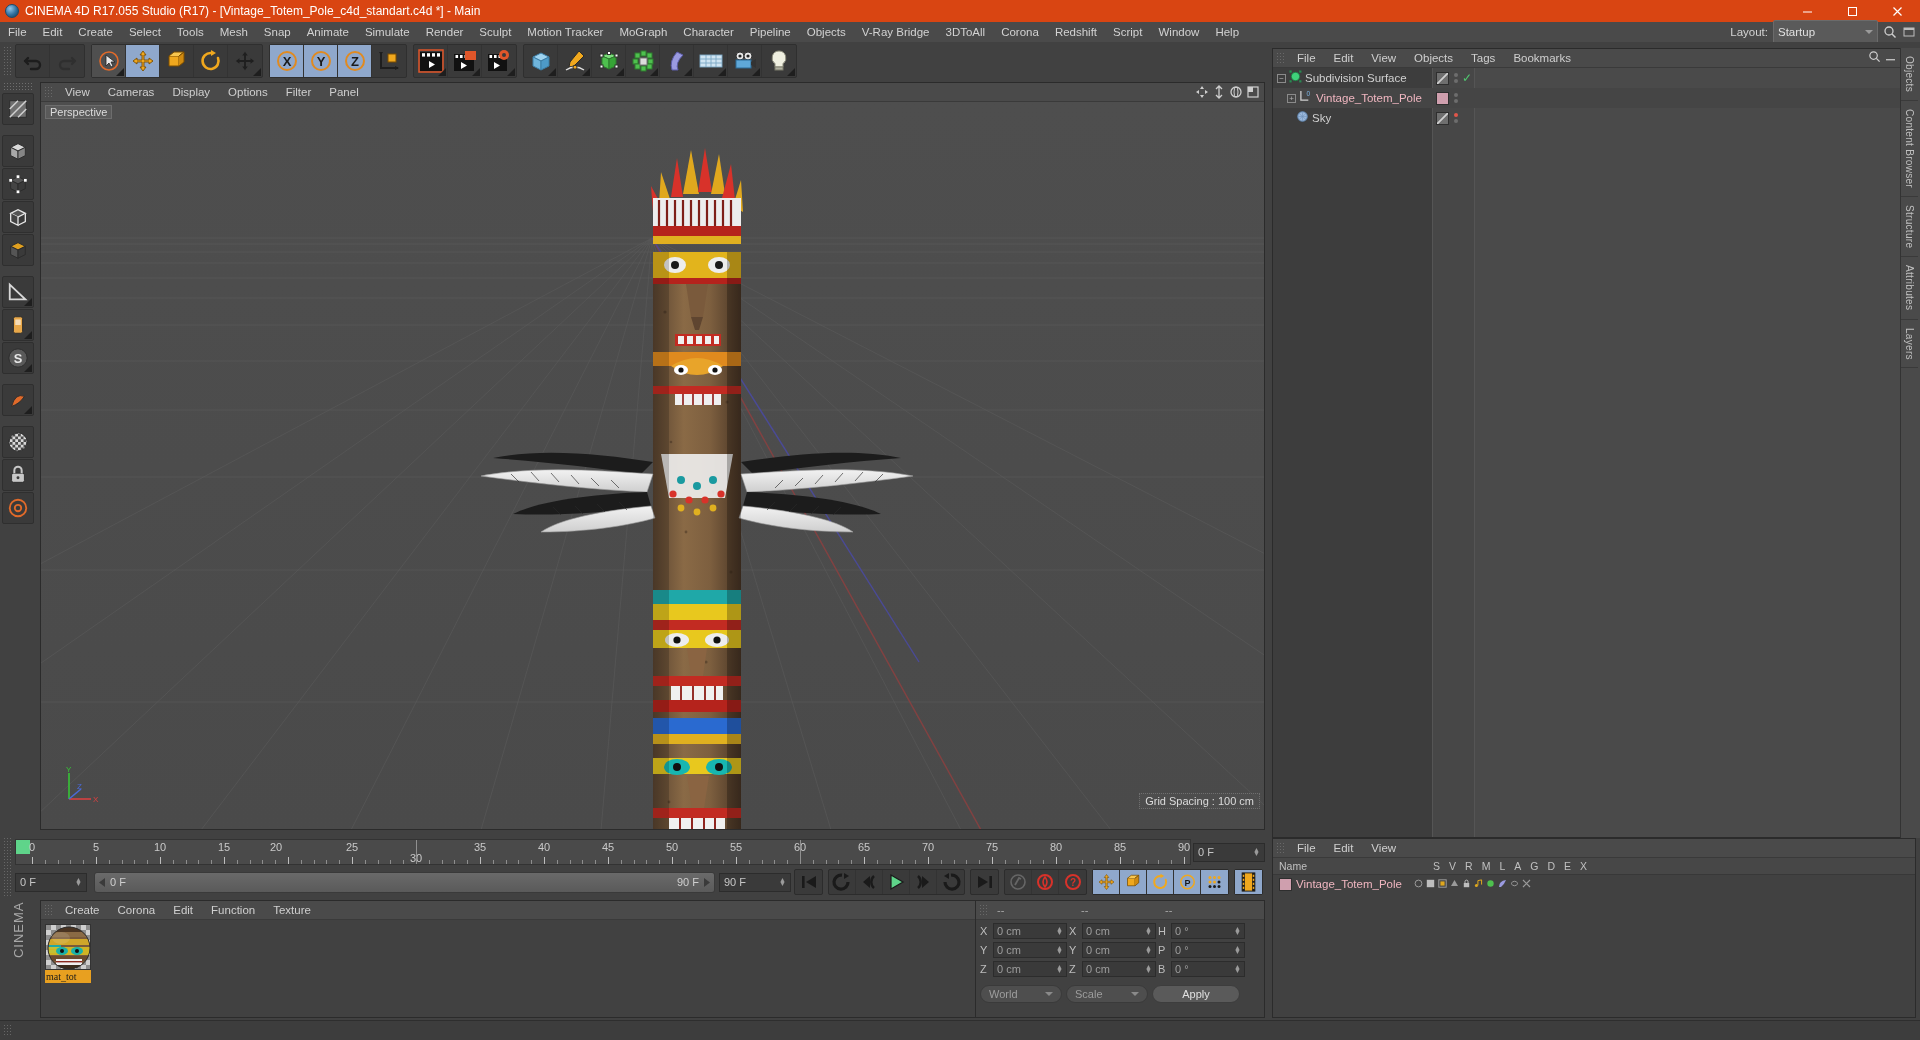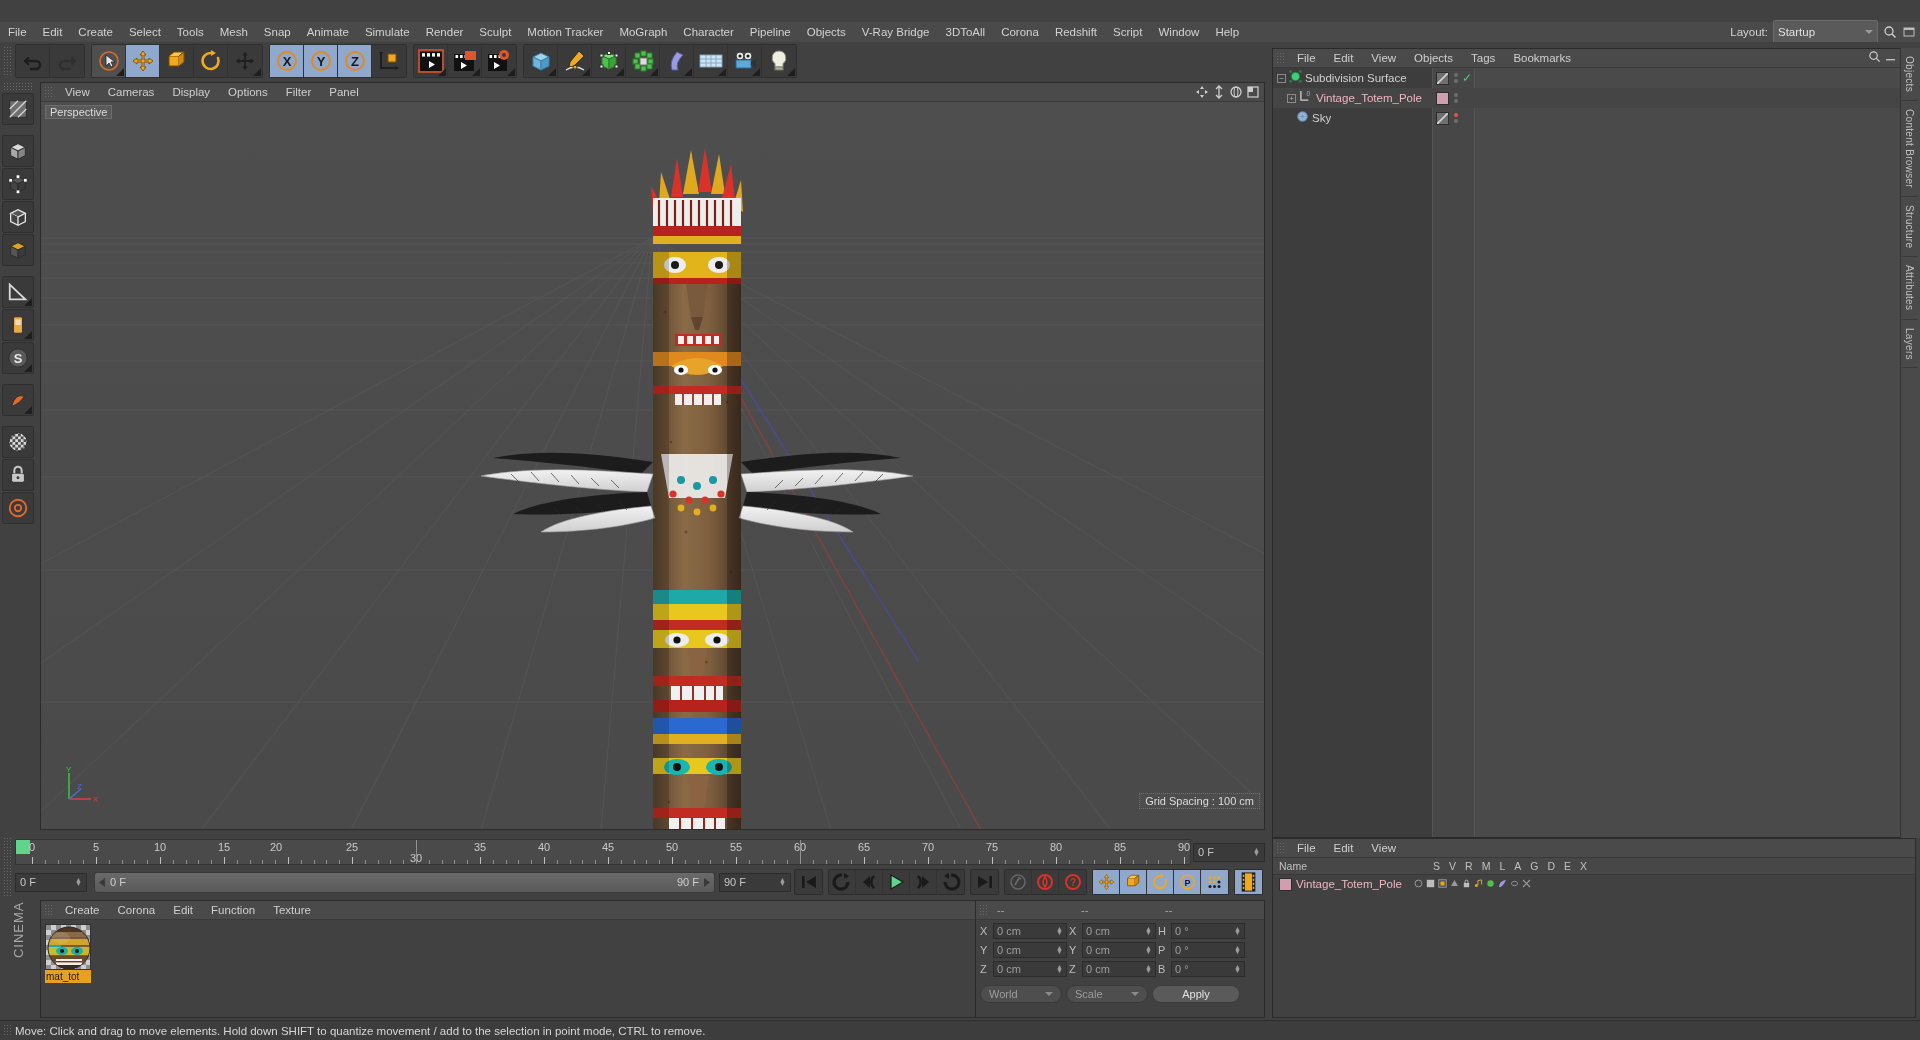--- a/index.html
+++ b/index.html
@@ -202,21 +202,21 @@
   
   .matmgr {
     position:absolute; top:900px; left:40px; width:1225px; height:118px;
     background:#414141; border:1px solid #2b2b2b;
   }
   .mm-menubar { height:19px; background:#4a4a4a; display:flex; align-items:center;
     border-bottom:1px solid #3a3a3a; }
   .mm-menubar .grip { height:13px; }
   .mm-menu-item { padding:0 9px; font-size:11.5px; color:#cfcfcf; line-height:19px; }
   .mm-body { padding:4px; display:flex; gap:6px; }
-  .mat-tile { width:46px; }
+  .mat-tile { width:46px;font-family:Liberation Serif, serif; }
   .mat-thumb {
     width:46px; height:46px; position:relative; overflow:hidden;
     background:
       repeating-conic-gradient(#cfcfcf 0% 25%, #8e8e8e 0% 50%) 0 0/10px 10px;
     border:1px solid #333;
   }
   .mat-label {
     background:#e8a020; color:#1a1a1a; font-size:10px; text-align:left;
     padding:0 1px; overflow:hidden; white-space:nowrap; height:13px; line-height:13px;
   }
@@ -282,20 +282,41 @@
     background:#3d3d3d; display:flex; align-items:center; border-top:1px solid #2e2e2e;
   }
   .statusbar .grip { height:13px; }
   .status-text { font-size:11.5px; color:#d6d6d6; }
 </style>
 </head>
 <body>
 
 <div class="app">
 
+  <div class="titlebar">
+    <div class="tb-logo"></div>
+    <div class="tb-title">CINEMA 4D R17.055 Studio (R17) - [Vintage_Totem_Pole_c4d_standart.c4d *] - Main</div>
+    <div class="tb-btns">
+      <div class="tb-btn">
+        <svg width="11" height="11" viewBox="0 0 11 11">
+            <rect x="1" y="5.5" width="9" height="1" fill="#fff"></rect>
+          </svg>
+      </div>
+      <div class="tb-btn">
+        <svg width="11" height="11" viewBox="0 0 11 11">
+            <rect x="1.5" y="1.5" width="8" height="8" fill="none" stroke="#fff" stroke-width="1"></rect>
+          </svg>
+      </div>
+      <div class="tb-btn close">
+        <svg width="11" height="11" viewBox="0 0 11 11">
+            <path d="M1.5,1.5 L9.5,9.5 M9.5,1.5 L1.5,9.5" stroke="#fff" stroke-width="1.2"></path>
+          </svg>
+      </div>
+    </div>
+  </div>
 
   <div class="menubar">
     <div class="menu-item">File</div>
     <div class="menu-item">Edit</div>
     <div class="menu-item">Create</div>
     <div class="menu-item">Select</div>
     <div class="menu-item">Tools</div>
     <div class="menu-item">Mesh</div>
     <div class="menu-item">Snap</div>
     <div class="menu-item">Animate</div>
@@ -1554,16 +1575,15 @@
             </svg></span>
         <span><svg width="9" height="9" viewBox="0 0 9 9">
               <path d="M1,1 L8,8 M8,1 L1,8" stroke="#9a9a9a" stroke-width="1.2"></path>
             </svg></span>
       </span>
     </div>
   </div>
 
   <div class="statusbar">
     <div class="grip"></div>
-    <span class="status-text">Move: Click and drag to move elements. Hold down SHIFT to quantize movement / add to the selection in point mode, CTRL to remove.</span>
   </div>
 
 </div>
 
 </body></html>

